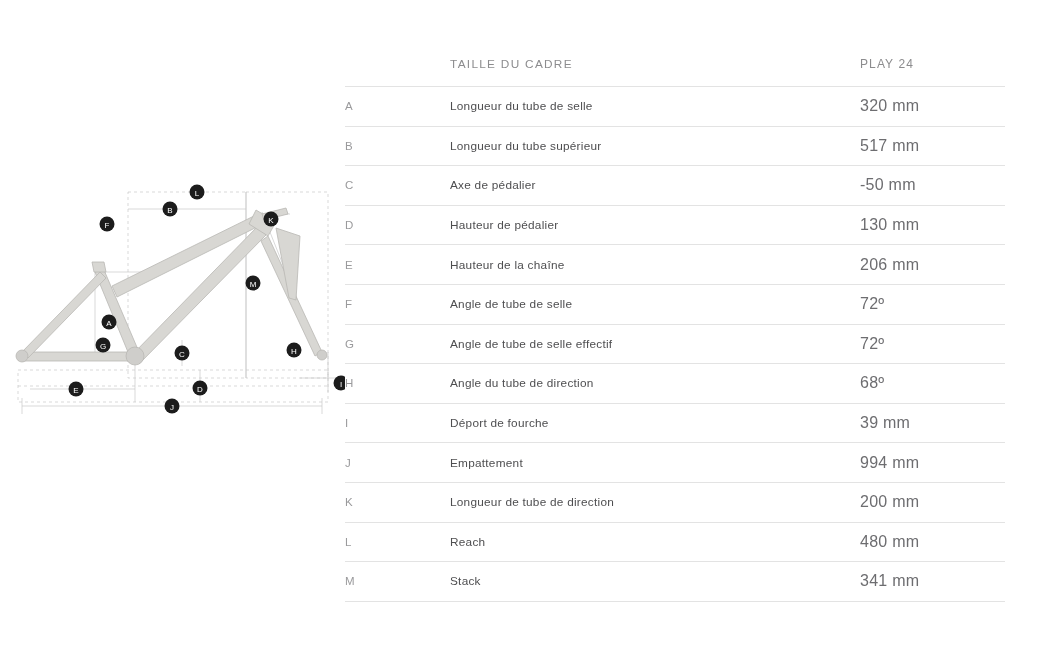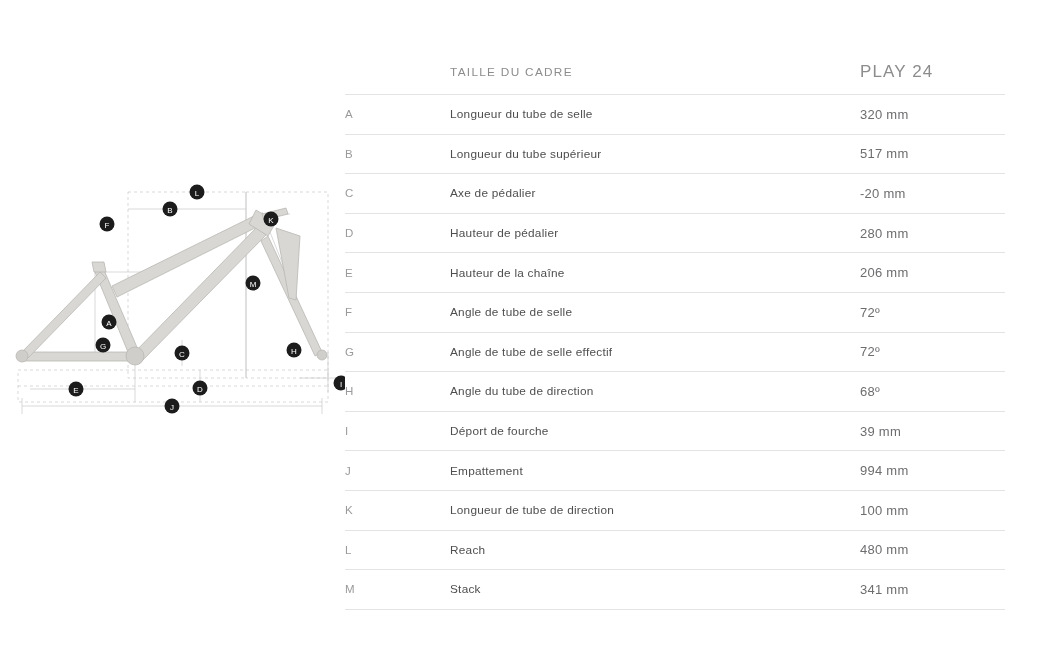--- a/index.html
+++ b/index.html
@@ -31,21 +31,21 @@
   .diagram-pane svg {
     position: absolute;
     left: 0;
     top: 0;
   }
 
   
   .table-pane {
     position: absolute;
     left: 345px;
-    top: 16px;
+    top: 8px;
     width: 695px;
     height: 606px;
   }
   table.geo {
     width: 660px;
     margin: 34px 0 0 0;
     border-collapse: collapse;
     table-layout: fixed;
   }
   table.geo col.c-letter { width: 105px; }
@@ -72,33 +72,33 @@
   }
   .cell-name {
     padding-left: 16px;
     font-size: 11.8px;
     color: #4e4e50;
     letter-spacing: 0.25px;
     margin-left: 32px;
   }
   .cell-value {
     padding-left: 14px;
-    font-size: 13px;
+    font-size: 16px;
     color: #6d6d70;
     letter-spacing: 0.25px;
   }
   .head-name {
     padding-left: 16px;
     font-size: 11.8px;
     color: #8c8c8e;
     letter-spacing: 1.3px;
   }
   .head-value {
     padding-left: 14px;
-    font-size: 17px;
+    font-size: 12px;
     color: #8c8c8e;
     letter-spacing: 1.1px;
   }
   .head-letter { padding-left: 12px; }
 
   
 </style>
 </head>
 <body>
 
@@ -248,26 +248,26 @@
           <td class="cell-value">320 mm</td>
         </tr>
         <tr>
           <td class="cell-letter">B</td>
           <td class="cell-name">Longueur du tube supérieur</td>
           <td class="cell-value">517 mm</td>
         </tr>
         <tr>
           <td class="cell-letter">C</td>
           <td class="cell-name">Axe de pédalier</td>
-          <td class="cell-value">-20 mm</td>
+          <td class="cell-value">-50 mm</td>
         </tr>
         <tr>
           <td class="cell-letter">D</td>
           <td class="cell-name">Hauteur de pédalier</td>
-          <td class="cell-value">280 mm</td>
+          <td class="cell-value">130 mm</td>
         </tr>
         <tr>
           <td class="cell-letter">E</td>
           <td class="cell-name">Hauteur de la chaîne</td>
           <td class="cell-value">206 mm</td>
         </tr>
         <tr>
           <td class="cell-letter">F</td>
           <td class="cell-name">Angle de tube de selle</td>
           <td class="cell-value">72º</td>
@@ -288,21 +288,21 @@
           <td class="cell-value">39 mm</td>
         </tr>
         <tr>
           <td class="cell-letter">J</td>
           <td class="cell-name">Empattement</td>
           <td class="cell-value">994 mm</td>
         </tr>
         <tr>
           <td class="cell-letter">K</td>
           <td class="cell-name">Longueur de tube de direction</td>
-          <td class="cell-value">100 mm</td>
+          <td class="cell-value">200 mm</td>
         </tr>
         <tr>
           <td class="cell-letter">L</td>
           <td class="cell-name">Reach</td>
           <td class="cell-value">480 mm</td>
         </tr>
         <tr>
           <td class="cell-letter">M</td>
           <td class="cell-name">Stack</td>
           <td class="cell-value">341 mm</td>

